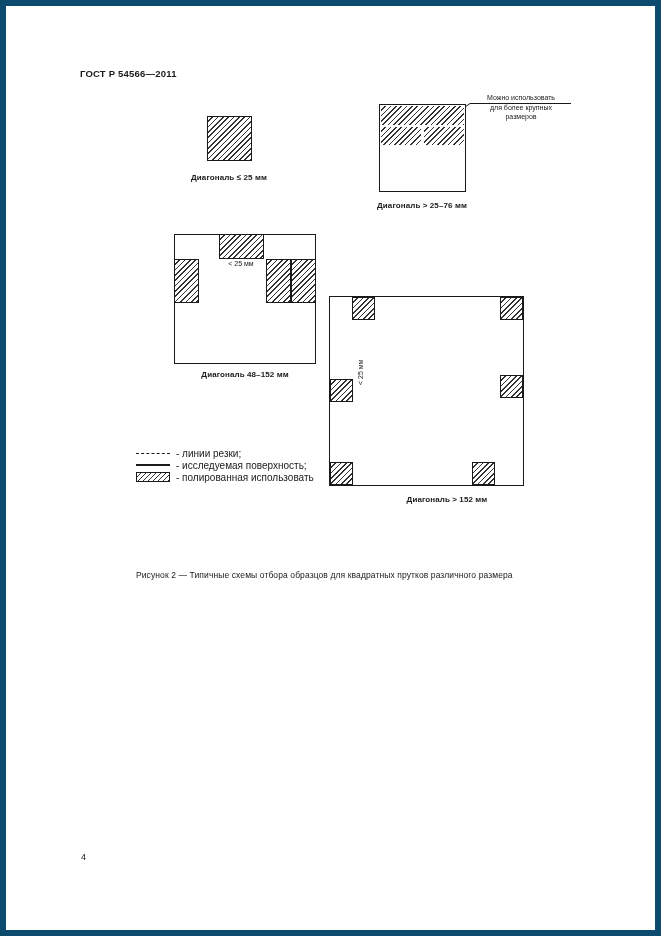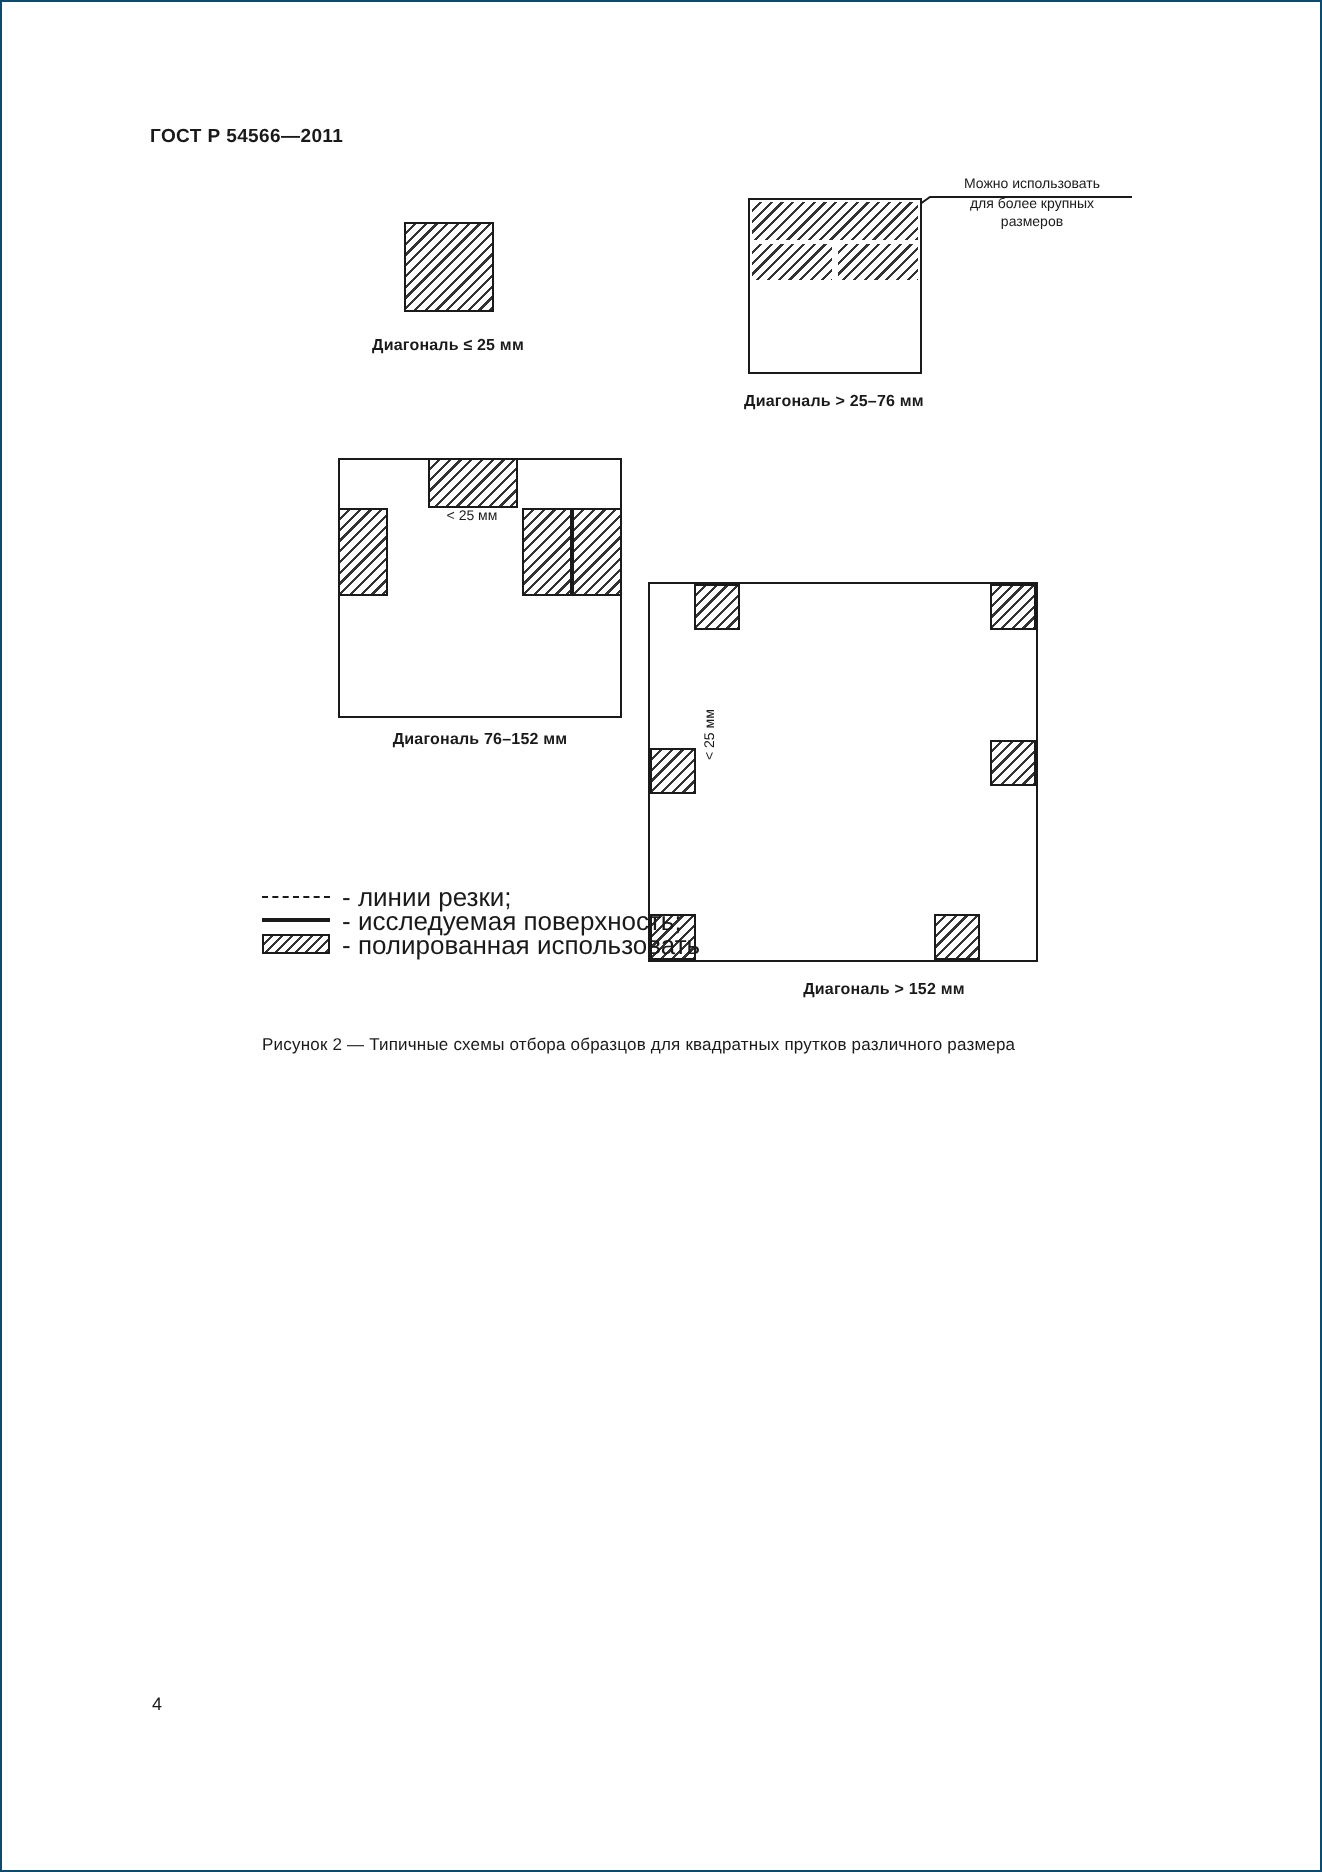--- a/index.html
+++ b/index.html
@@ -1,30 +1,30 @@
 <!DOCTYPE html>
 <html><head>
 <meta charset="utf-8">
 <style>
   * { margin:0; padding:0; box-sizing:border-box; }
   html,body { background:#ffffff; }
   .page {
     position:relative;
     width:661px; height:936px;
     background:#ffffff;
-    border:1px solid #0c4a6e;
+    border:6px solid #0c4a6e;
     font-family:"Liberation Sans", sans-serif;
     color:#1a1a1a;
     overflow:hidden;
   }
   .overlay { position:absolute; left:0; top:0; pointer-events:none; }
 
   .header-text { position:absolute; font-size:9.5px; font-weight:bold; letter-spacing:0.2px; }
   .page-number { position:absolute; font-size:9px; }
-  .caption     { position:absolute; font-size:8.5px; letter-spacing:0.1px; }
+  .caption     { position:absolute; font-size:8.5px; letter-spacing:0.1px;margin-top:48px; }
 
   .fig-label { position:absolute; font-size:8px; font-weight:bold; text-align:center; letter-spacing:0.1px; }
   .dim-label { position:absolute; font-size:7px; text-align:center; }
   .note-text { position:absolute; font-size:7px; line-height:9.5px; width:102px; text-align:center; white-space:pre-line; }
   .vtext {
     position:absolute; font-size:7px;
     writing-mode:vertical-rl; transform:rotate(180deg);
     text-align:center;
   }
 
@@ -36,21 +36,21 @@
   .hatch {
     position:absolute;
     border:1.3px solid #1a1a1a;
     background:repeating-linear-gradient(135deg,#ffffff 0 2.6px,#333333 2.6px 3.8px);
   }
   .hatch-fill {
     position:absolute;
     background:repeating-linear-gradient(135deg,#ffffff 0 2.6px,#333333 2.6px 3.8px);
   }
 
-  .legend { position:absolute; font-size:13px; display:flex; flex-direction:column; }
+  .legend { position:absolute; font-size:10px; display:flex; flex-direction:column; }
   .legend-row { display:flex; align-items:center; height:12px; }
   .legend-sample { width:34px; display:flex; align-items:center; }
   .legend-dash  { width:34px; height:0; border-top:1.6px dashed #1a1a1a; }
   .legend-solid { width:34px; height:0; border-top:2.6px solid #1a1a1a; }
   .legend-hatchbox {
     width:34px; height:10px;
     border:1.2px solid #1a1a1a;
     background:repeating-linear-gradient(135deg,#ffffff 0 2.4px,#333333 2.4px 3.5px);
   }
   .legend-text { margin-left:6px; white-space:nowrap; }
@@ -112,21 +112,21 @@
 для более крупных
 размеров</div>
   <div class="fig-label" style="left:356px; top:195px; width:120px;">Диагональ &gt; 25–76 мм</div>
 
   <div class="outline" style="left:168px; top:228px; width:142px; height:130px;"></div>
   <div class="hatch" style="left:213px; top:228px; width:45px; height:25px;"></div>
   <div class="hatch" style="left:168px; top:253px; width:25px; height:44px;"></div>
   <div class="hatch" style="left:260px; top:253px; width:25px; height:44px;"></div>
   <div class="hatch" style="left:285px; top:253px; width:25px; height:44px;"></div>
   <div class="dim-label" style="left:212px; top:254px; width:46px;">&lt; 25 мм</div>
-  <div class="fig-label" style="left:179px; top:364px; width:120px;">Диагональ 76–152 мм</div>
+  <div class="fig-label" style="left:179px; top:364px; width:120px;">Диагональ 48–152 мм</div>
 
   <div class="outline" style="left:323px; top:290px; width:195px; height:190px;"></div>
   <div class="hatch" style="left:346px; top:291px; width:23px; height:23px;"></div>
   <div class="hatch" style="left:494px; top:291px; width:23px; height:23px;"></div>
   <div class="hatch" style="left:324px; top:373px; width:23px; height:23px;"></div>
   <div class="hatch" style="left:494px; top:369px; width:23px; height:23px;"></div>
   <div class="hatch" style="left:324px; top:456px; width:23px; height:23px;"></div>
   <div class="hatch" style="left:466px; top:456px; width:23px; height:23px;"></div>
   <div class="vtext" style="left:351px; top:335px; height:62px;">&lt; 25 мм</div>
   <div class="fig-label" style="left:380px; top:489px; width:122px;">Диагональ &gt; 152 мм</div>

